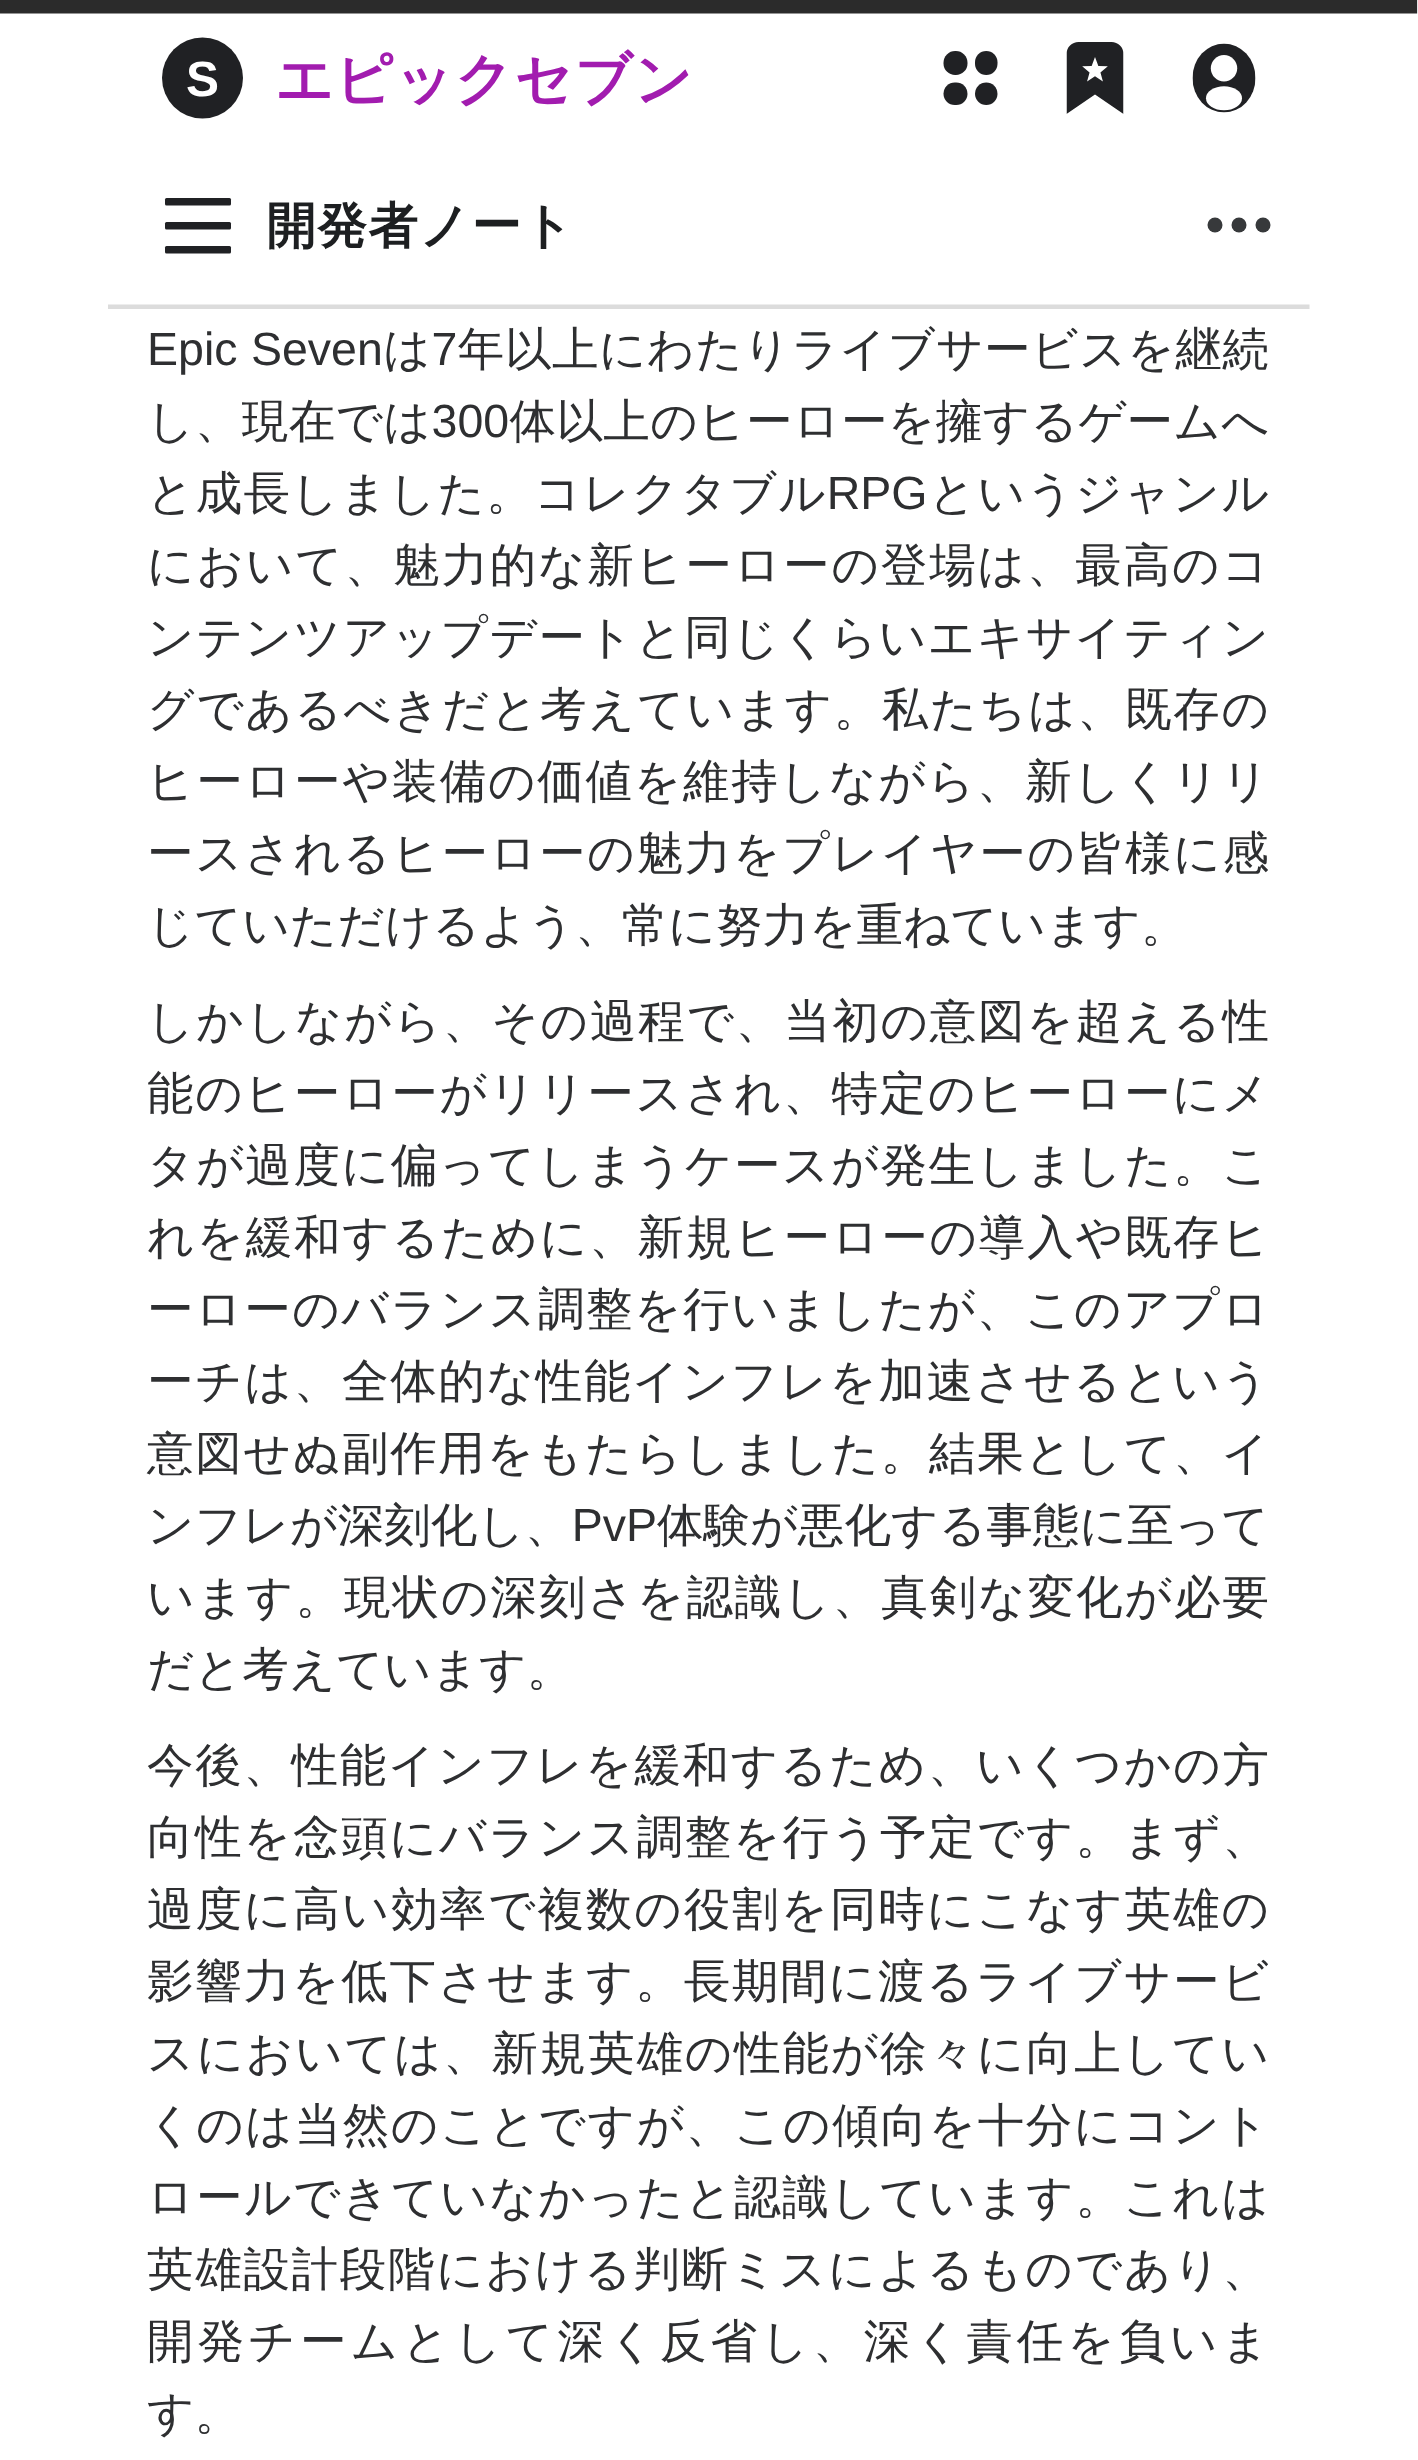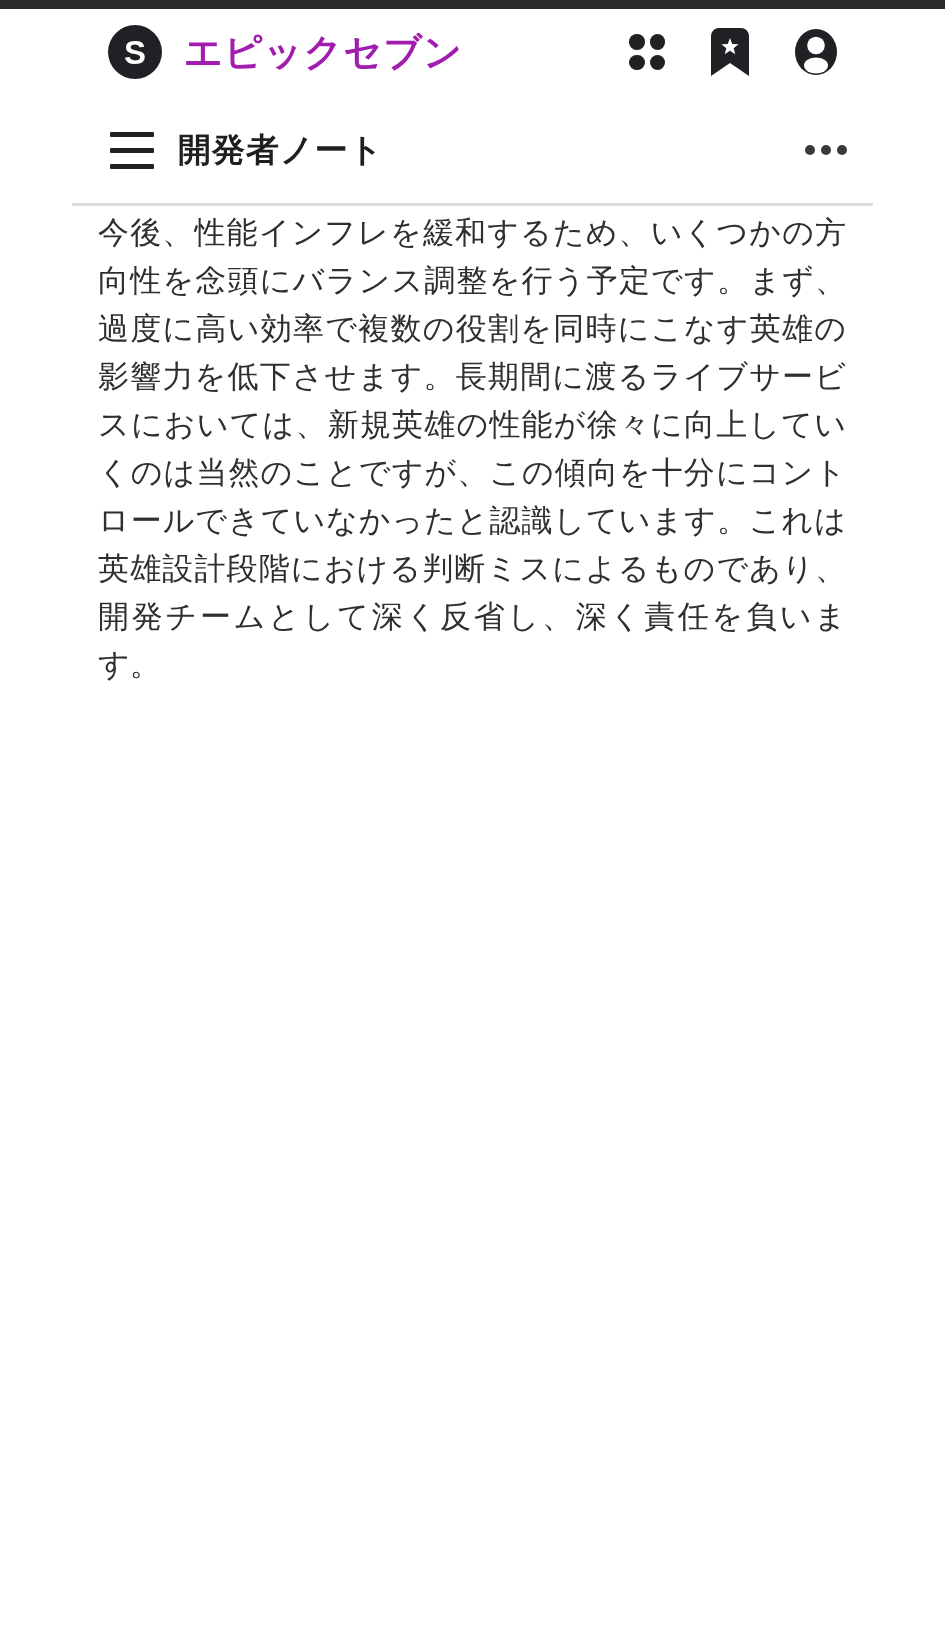--- a/index.html
+++ b/index.html
@@ -123,16 +123,18 @@
     <button class="more-icon" aria-label="more options">
       <i></i>
         <i></i>
         <i></i>
     </button>
   </div>
 
   <div class="divider"></div>
 
   <main class="article">
+    <p>Epic Sevenは7年以上にわたりライブサービスを継続し、現在では300体以上のヒーローを擁するゲームへと成長しました。コレクタブルRPGというジャンルにおいて、魅力的な新ヒーローの登場は、最高のコンテンツアップデートと同じくらいエキサイティングであるべきだと考えています。私たちは、既存のヒーローや装備の価値を維持しながら、新しくリリースされるヒーローの魅力をプレイヤーの皆様に感じていただけるよう、常に努力を重ねています。</p>
+    <p>しかしながら、その過程で、当初の意図を超える性能のヒーローがリリースされ、特定のヒーローにメタが過度に偏ってしまうケースが発生しました。これを緩和するために、新規ヒーローの導入や既存ヒーローのバランス調整を行いましたが、このアプローチは、全体的な性能インフレを加速させるという意図せぬ副作用をもたらしました。結果として、インフレが深刻化し、PvP体験が悪化する事態に至っています。現状の深刻さを認識し、真剣な変化が必要だと考えています。</p>
     <p>今後、性能インフレを緩和するため、いくつかの方向性を念頭にバランス調整を行う予定です。まず、過度に高い効率で複数の役割を同時にこなす英雄の影響力を低下させます。長期間に渡るライブサービスにおいては、新規英雄の性能が徐々に向上していくのは当然のことですが、この傾向を十分にコントロールできていなかったと認識しています。これは英雄設計段階における判断ミスによるものであり、開発チームとして深く反省し、深く責任を負います。</p>
   </main>
 
 </div>
 
 </body></html>

